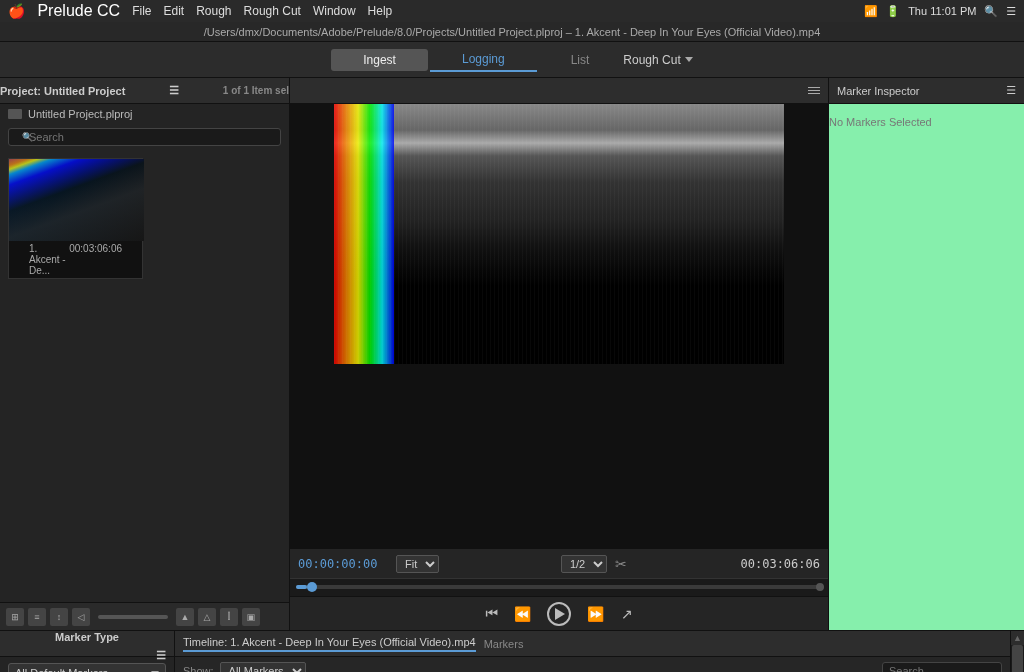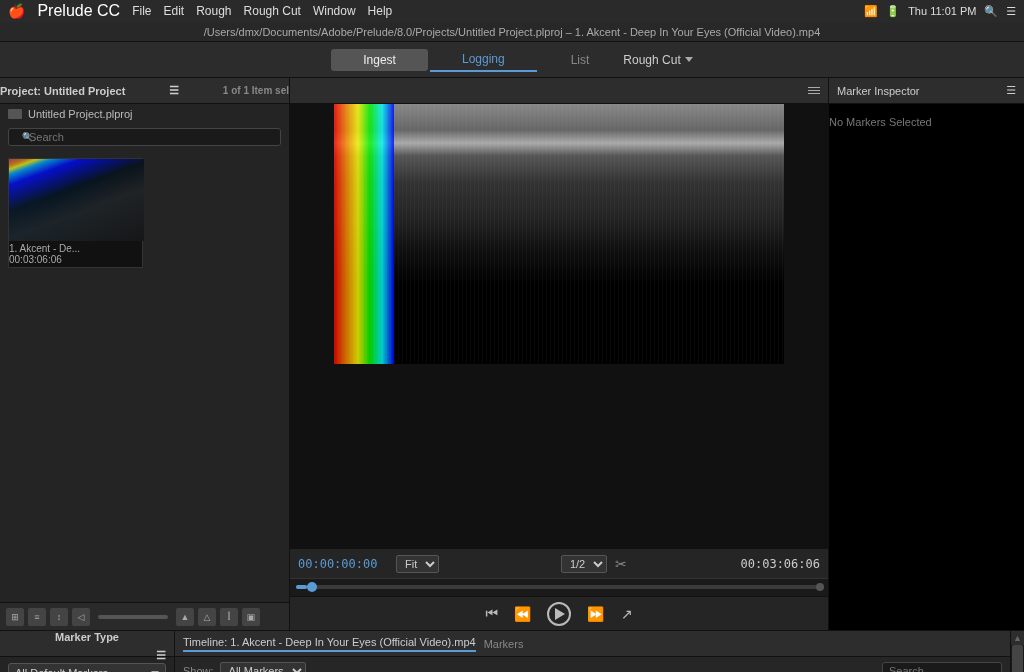--- a/index.html
+++ b/index.html
@@ -217,24 +217,23 @@
         #c44 0%, #f80 5%, #ff0 8%,
         #0af 12%, #00f 20%,
         rgba(0,0,0,0.7) 40%,
         #222 60%, #111 100%
       );
       opacity: 0.7;
     }
     .clip-thumb-label {
       font-size: 10px;
       color: #aaa;
-      padding: 2px 0;
+      padding: 2px 20px;
       display: flex;
       justify-content: space-between;
-      flex-direction: column;
     }
     .left-bottom-toolbar {
       margin-top: auto;
       height: 28px;
       background: #2a2a2a;
       border-top: 1px solid #111;
       display: flex;
       align-items: center;
       padding: 0 6px;
       gap: 4px;
@@ -460,21 +459,21 @@
       border-top: 6px solid transparent;
       border-bottom: 6px solid transparent;
       border-left: 10px solid #bbb;
       margin-left: 2px;
     }
 
     
     .right-panel {
       width: 195px;
       min-width: 195px;
-      background: #000000;
+      background: #86efac;
       display: flex;
       flex-direction: column;
     }
     .marker-header {
       height: 26px;
       background: #2d2d2d;
       display: flex;
       align-items: center;
       padding: 0 8px;
       border-bottom: 1px solid #111;

